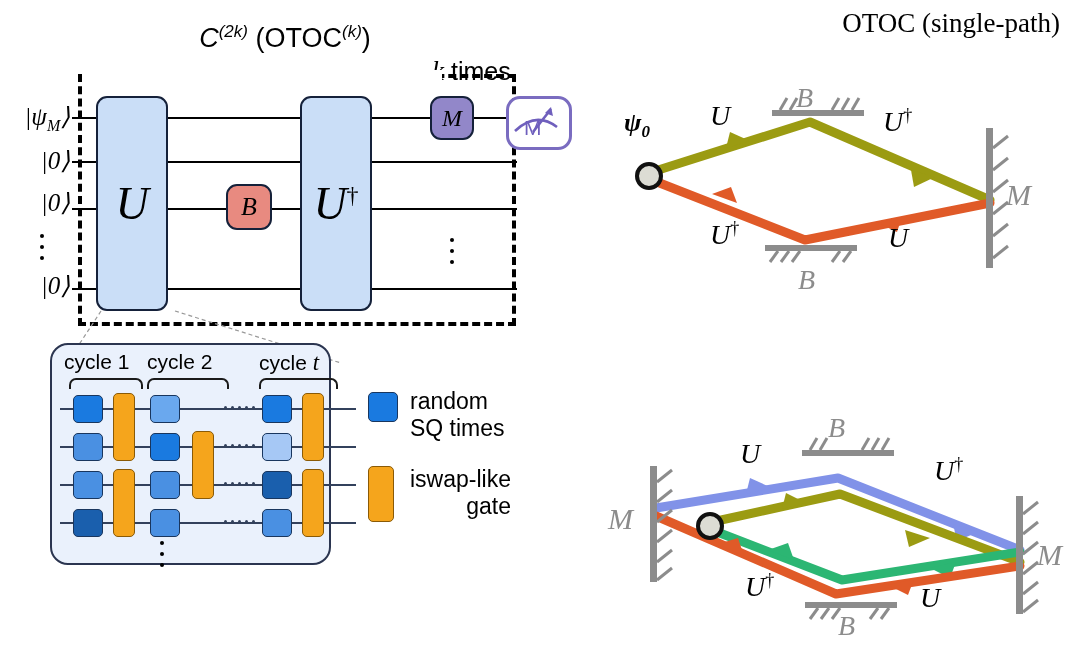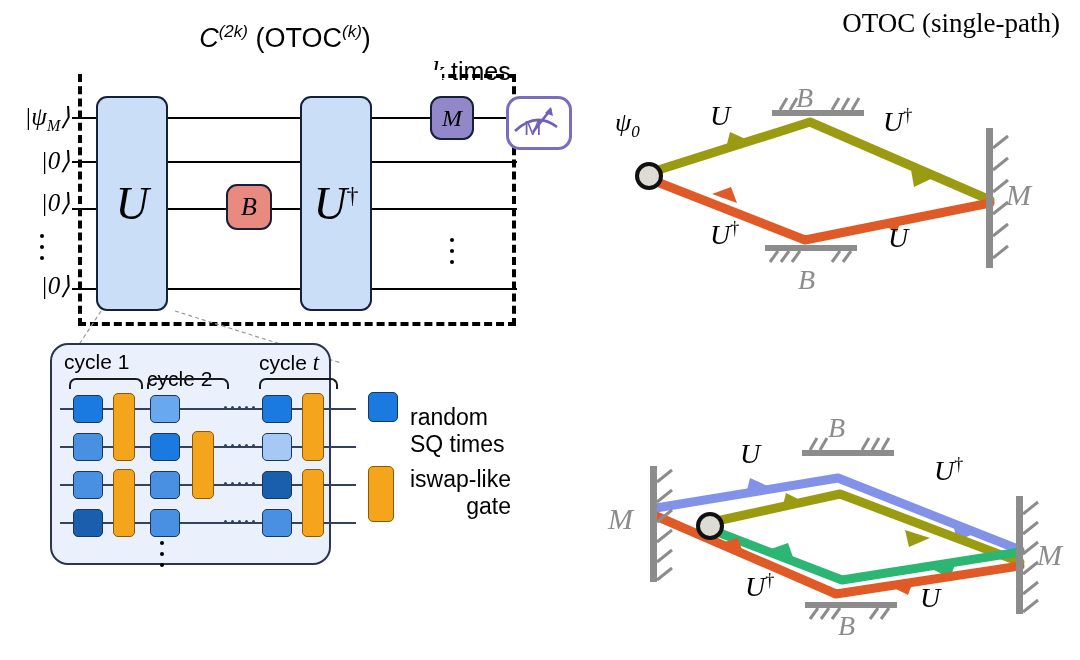--- a/index.html
+++ b/index.html
@@ -145,21 +145,21 @@
   <svg class="abs" style="left:55px;top:285px;width:290px;height:70px;">
     <line x1="46" y1="10" x2="12" y2="62" stroke="#999" stroke-width="1.2" stroke-dasharray="4,3"></line>
     <line x1="120" y1="10" x2="286" y2="62" stroke="#999" stroke-width="1.2" stroke-dasharray="4,3"></line>
   </svg>
 
 </div>
 
 <div class="abs" id="inset">
 
   <div class="abs cyclelabel nosel" style="left:12px;top:5px;">cycle 1</div>
-  <div class="abs cyclelabel nosel" style="left:95px;top:22px;">cycle 2</div>
+  <div class="abs cyclelabel nosel" style="left:95px;top:5px;">cycle 2</div>
   <div class="abs cyclelabel nosel" style="left:207px;top:5px;">cycle <span class="ital">t</span></div>
 
   <div class="abs bracket" style="left:17px;top:33px;width:70px;"></div>
   <div class="abs bracket" style="left:95px;top:33px;width:78px;"></div>
   <div class="abs bracket" style="left:207px;top:33px;width:75px;"></div>
 
   <div class="abs qrow" style="left:8px;top:63px;width:296px;"></div>
   <div class="abs qrow" style="left:8px;top:101px;width:296px;"></div>
   <div class="abs qrow" style="left:8px;top:139px;width:296px;"></div>
   <div class="abs qrow" style="left:8px;top:177px;width:296px;"></div>
@@ -217,21 +217,21 @@
   <div class="abs isw" style="left:250px;top:124px;width:22px;height:68px;"></div>
 
   <div class="abs vdots" style="left:108px;top:196px;">
       <i></i>
       <i></i>
       <i></i>
     </div>
 </div>
 
 <div class="abs leg-sq"></div>
-<div class="abs leg-text nosel" style="left:410px;top:388px;margin-top:16px;">
+<div class="abs leg-text nosel" style="left:410px;top:388px;">
   <div>random</div>
   <div>SQ times</div>
 </div>
 <div class="abs leg-isw"></div>
 <div class="abs leg-text nosel" style="left:410px;top:466px;text-align:right;">
   <div>iswap-like</div>
   <div>gate</div>
 </div>
 
 <div class="abs" style="left:600px;top:0px;width:480px;height:300px;">
@@ -275,21 +275,21 @@
       <line x1="393" y1="110" x2="408" y2="98" stroke="#8c8c8c" stroke-width="3"></line>
       <line x1="393" y1="132" x2="408" y2="120" stroke="#8c8c8c" stroke-width="3"></line>
       <line x1="393" y1="154" x2="408" y2="142" stroke="#8c8c8c" stroke-width="3"></line>
       <line x1="393" y1="176" x2="408" y2="164" stroke="#8c8c8c" stroke-width="3"></line>
       <line x1="393" y1="198" x2="408" y2="186" stroke="#8c8c8c" stroke-width="3"></line>
     </g>
 
     <circle cx="49" cy="116" r="12" fill="#dcdcd4" stroke="#111" stroke-width="4"></circle>
   </svg>
 
-  <div class="abs psilabel nosel" style="left:15px;top:108px;">ψ<sub>0</sub></div>
+  <div class="abs psilabel nosel" style="left:24px;top:108px;font-weight:bold;">ψ<sub>0</sub></div>
   <div class="abs pathlabel nosel" style="left:110px;top:100px;">U</div>
   <div class="abs pathlabel nosel" style="left:283px;top:105px;"><span>U</span><sup>†</sup></div>
   <div class="abs pathlabel nosel" style="left:110px;top:218px;"><span>U</span><sup>†</sup></div>
   <div class="abs pathlabel nosel" style="left:288px;top:222px;">U</div>
   <div class="abs wallB nosel" style="left:196px;top:82px;">B</div>
   <div class="abs wallB nosel" style="left:198px;top:264px;">B</div>
   <div class="abs wallM nosel" style="left:406px;top:178px;">M</div>
 </div>
 
 <div class="abs" style="left:600px;top:320px;width:480px;height:340px;">

